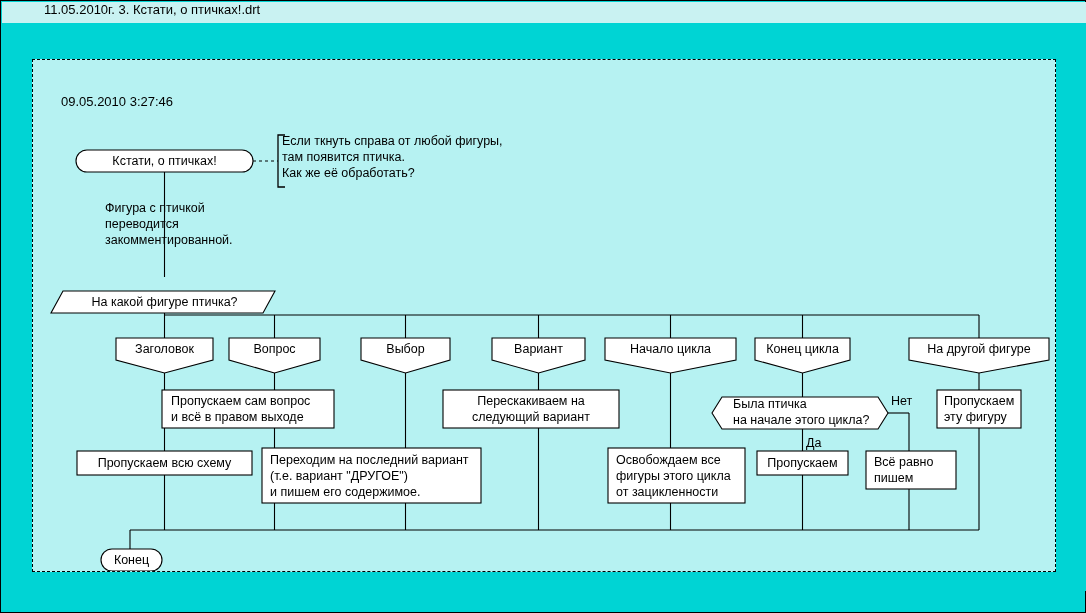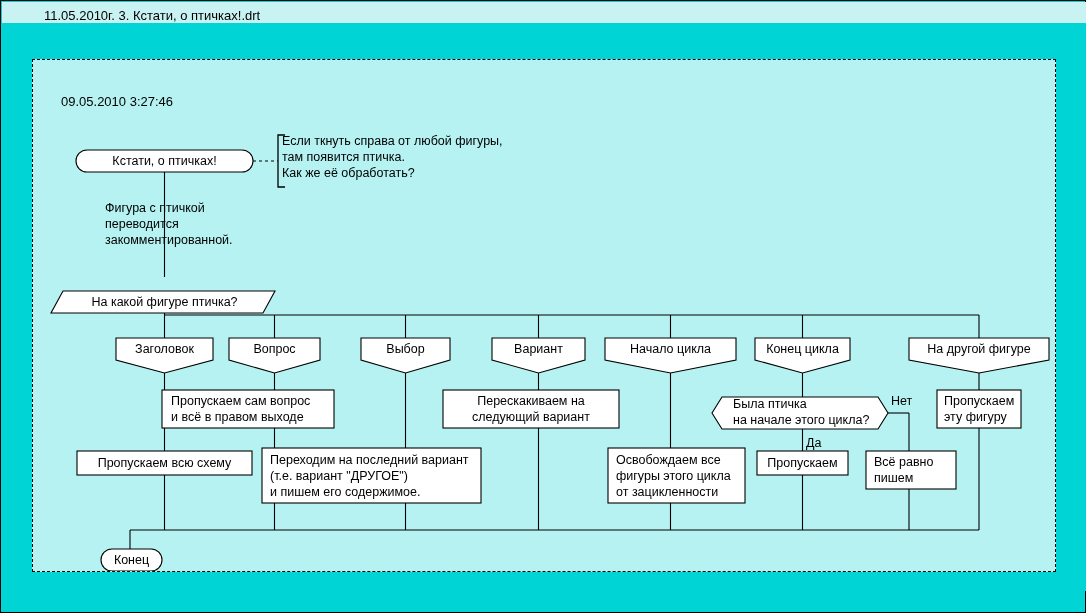--- a/index.html
+++ b/index.html
@@ -5,21 +5,21 @@
   html,body{margin:0;padding:0;background:#fff;}
   body{
     width:1086px;height:613px;overflow:hidden;
     font-family:"Liberation Sans","DejaVu Sans",sans-serif;
     -webkit-font-smoothing:none;
   }
   #app{position:relative;width:1086px;height:613px;box-sizing:border-box;
        border:1px solid #000;background:#00d4d4;}
   
   #titlebar{position:absolute;left:1px;top:1px;width:1084px;height:21px;
-            background:#c9f2f2;display:flex;align-items:flex-end;
+            background:#c9f2f2;display:flex;align-items:flex-start;
             border-bottom:1px solid #00c8c8;}
   #titlebar .tb-text{font-size:13px;color:#000;margin-left:42px;white-space:nowrap;}
   
   #frame{position:absolute;left:1px;top:22px;width:1084px;height:568px;
          background:#00d4d4;}
   
   #canvas{position:absolute;left:30px;top:36px;width:1024px;height:513px;
           background:#b6f2f2;border:1px dashed #000;box-sizing:border-box;}
   #canvas svg{display:block;}
   .dg-text{font-family:"Liberation Sans","DejaVu Sans",sans-serif;

